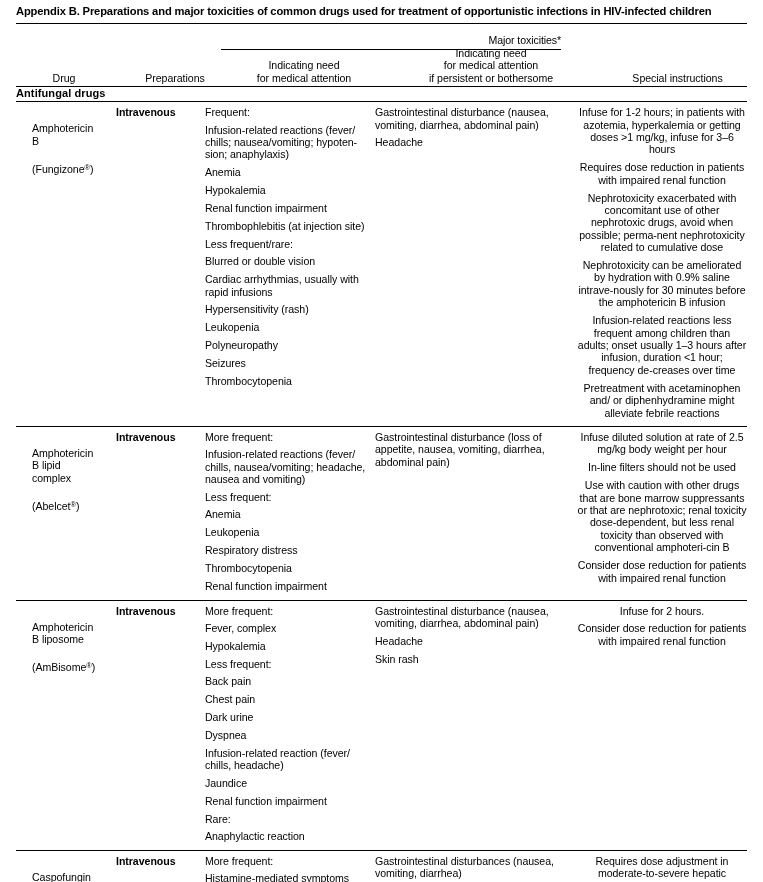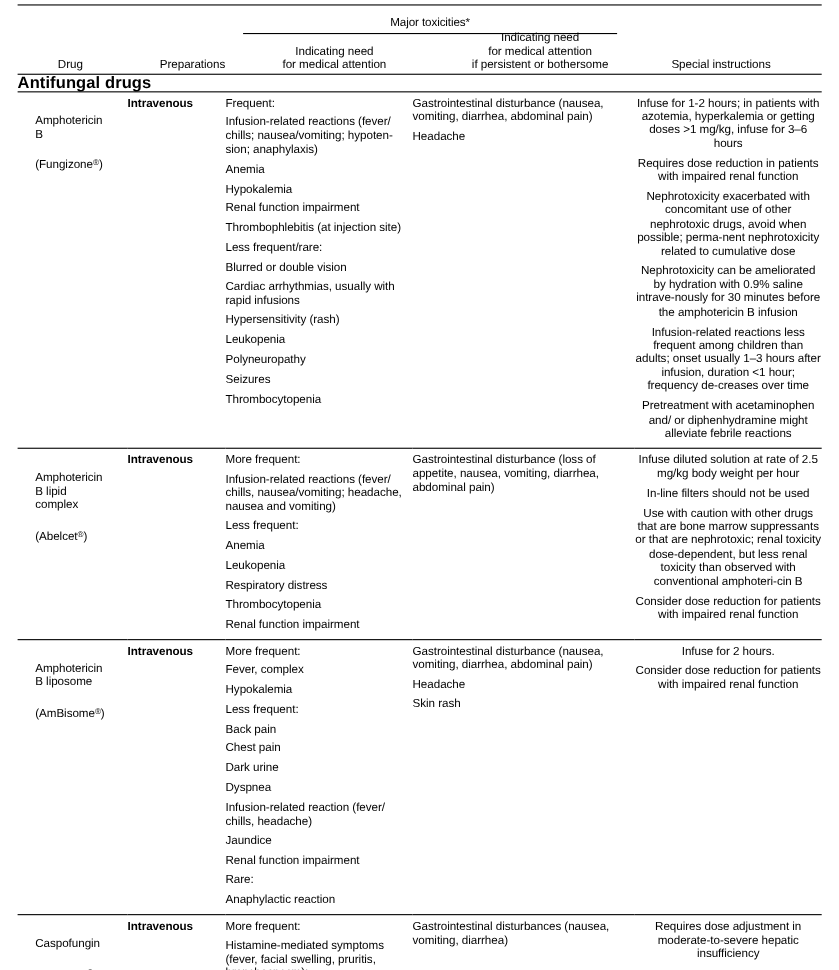--- a/index.html
+++ b/index.html
@@ -44,21 +44,21 @@
   
   .hdr {
     position: relative;
     height: 62px;
   }
   .span-label {
     position: absolute;
     left: 205px;
     width: 340px;
     top: 10px;
-    text-align: center;
+    text-align: right;
     font-size: 10.6px;
     font-weight: normal;
     letter-spacing: -0.1px;
   }
   .span-rule {
     position: absolute;
     left: 205px;
     width: 340px;
     top: 25px;
     border-top: 1px solid #000;
@@ -67,25 +67,25 @@
     position: absolute;
     font-size: 10.6px;
     line-height: 12.6px;
     letter-spacing: -0.05px;
     bottom: 1px;
   }
   .hdr-c1 { left: 0px;   width: 96px;  text-align: center; }
   .hdr-c2 { left: 116px; width: 86px;  text-align: center; }
   .hdr-c3 { left: 205px; width: 166px; text-align: center; }
   .hdr-c4 { left: 375px; width: 200px; text-align: center; }
-  .hdr-c5 { left: 555px; width: 169px; text-align: center; }
+  .hdr-c5 { left: 577px; width: 169px; text-align: center; }
 
   
   .section-row {
-    font-size: 15px;
+    font-size: 11px;
     font-weight: bold;
     line-height: 13px;
     padding: 0.5px 0 1px 0;
     letter-spacing: 0.1px;
   }
 
   
   table.data {
     width: 731px;
     border-collapse: collapse;
@@ -124,20 +124,21 @@
     font-size: 7.4px;
     vertical-align: 3.2px;
     line-height: 0;
   }
 </style>
 </head>
 <body>
 
 <div class="page">
 
+  <div class="doc-title">Appendix B. Preparations and major toxicities of common drugs used for treatment of opportunistic infections in HIV-infected children</div>
 
   <div class="rule-thick"></div>
 
   <div class="hdr">
     <div class="span-label">Major toxicities*</div>
     <div class="span-rule"></div>
     <div class="hdr-cell hdr-c1">Drug</div>
     <div class="hdr-cell hdr-c2">Preparations</div>
     <div class="hdr-cell hdr-c3">Indicating  need<br>for medical  attention</div>
     <div class="hdr-cell hdr-c4">Indicating  need<br>for medical  attention<br>if persistent or bothersome</div>

